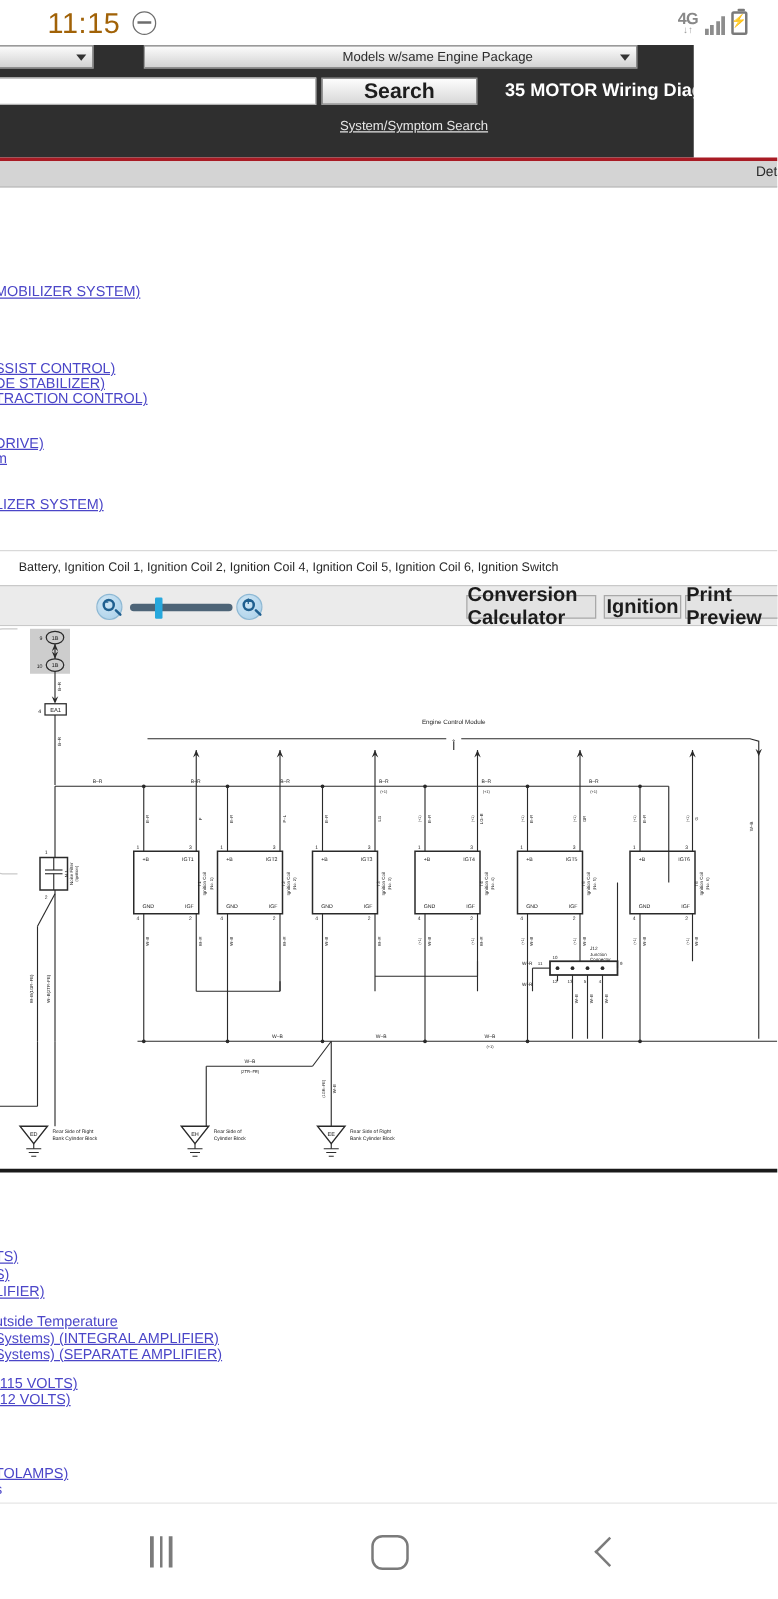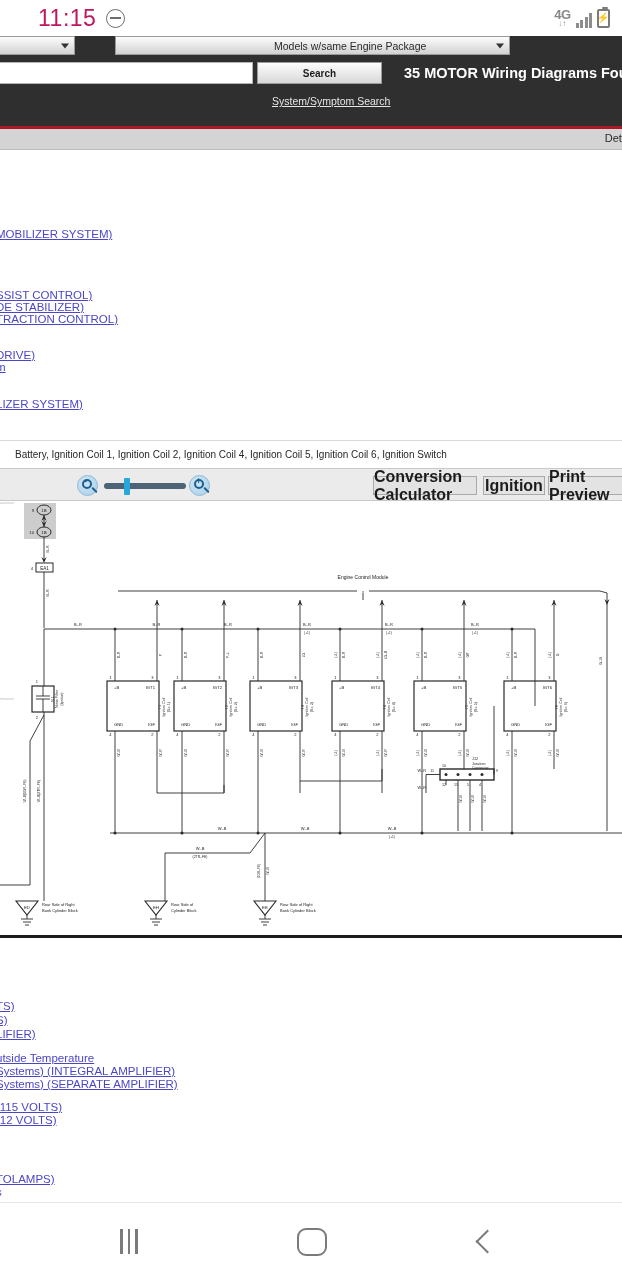--- a/index.html
+++ b/index.html
@@ -10,32 +10,32 @@
     overflow: hidden;
   }
   #root { position: relative; width: 622px; height: 1279px; }
 
   
   .statusbar {
     position: absolute; left:0; top:0; width:622px; height:36px;
     background:#ffffff; display:flex; align-items:center;
   }
   .sb-clock {
-    font-size:23px; color:#be185d; letter-spacing:0.5px;
+    font-size:23px; color:#a16207; letter-spacing:0.5px;
     margin-left:38px; font-weight:400;
   }
   .sb-dnd {
     width:19px; height:19px; border:1.7px solid #6d6d6d; border-radius:50%;
     margin-left:10px; position:relative;
   }
   .sb-dnd::after {
     content:""; position:absolute; left:3px; top:7.4px; width:11px; height:1.7px;
     background:#6d6d6d;
   }
-  .sb-right { margin-left:auto; margin-right:12px; display:flex; align-items:flex-end; gap:5px; }
+  .sb-right { margin-left:auto; margin-right:24px; display:flex; align-items:flex-end; gap:5px; }
   .sb-4g { display:flex; flex-direction:column; align-items:center; }
   .sb-4g-t { font-size:13px; font-weight:bold; color:#888; line-height:11px; letter-spacing:-0.5px;}
   .sb-4g-b { font-size:8px; color:#999; line-height:8px; }
   .sb-bars { display:flex; align-items:flex-end; gap:1.5px; height:16px; }
   .sb-bars i { width:3px; background:#8d8d8d; display:block; }
   .sb-bars i:nth-child(1){height:5px}
   .sb-bars i:nth-child(2){height:8px}
   .sb-bars i:nth-child(3){height:11px}
   .sb-bars i:nth-child(4){height:15px}
   .sb-batt {
@@ -43,21 +43,21 @@
     position:relative; display:flex; align-items:center; justify-content:center;
   }
   .sb-batt::before{
     content:""; position:absolute; top:-4px; left:3px; width:6px; height:2.5px;
     background:#7a7a7a; border-radius:1px;
   }
   .sb-bolt{ font-size:10px; color:#7a7a7a; line-height:1; }
 
   
   .site-header {
-    position:absolute; left:0; top:36px; width:622px; height:90px;
+    position:absolute; left:0; top:36px; width:555px; height:90px;
     background:#2f2f2f; overflow:hidden;
   }
   .hdr-selects {
     position:absolute; left:-160px; top:0px; width:782px; height:19px;
     display:flex; align-items:center;
   }
   .hdr-sel {
     height:19px; background:linear-gradient(#fcfcfc,#d2d2d2);
     border:1px solid #9a9a9a; display:flex; align-items:center;
     font-size:10.5px; color:#2b2b2b; position:relative;
@@ -73,21 +73,21 @@
 
   .hdr-row2 { position:absolute; left:0; top:26px; width:622px; height:26px; }
   .hdr-input {
     position:absolute; left:-80px; top:0; width:333px; height:22px;
     background:#fff; border:1px solid #b3b3b3; font-size:12px; padding:0 5px;
     font-family:"Liberation Sans",sans-serif;
   }
   .hdr-searchbtn {
     position:absolute; left:257px; top:0; width:125px; height:22px;
     background:linear-gradient(#fdfdfd,#d8d8d8); border:1px solid #9b9b9b;
-    font-size:10px; font-weight:bold; color:#1d1d1d; cursor:pointer;
+    font-size:17px; font-weight:bold; color:#1d1d1d; cursor:pointer;
     font-family:"Liberation Sans",sans-serif;
   }
   .hdr-found {
     position:absolute; left:404px; top:26px; width:300px; height:22px;
     color:#ffffff; font-size:14.5px; font-weight:bold; white-space:nowrap;
     line-height:22px;
   }
   .hdr-syslink {
     position:absolute; left:272px; top:59px; font-size:10.5px;
     color:#e6e6e6; text-decoration:underline; cursor:pointer;

